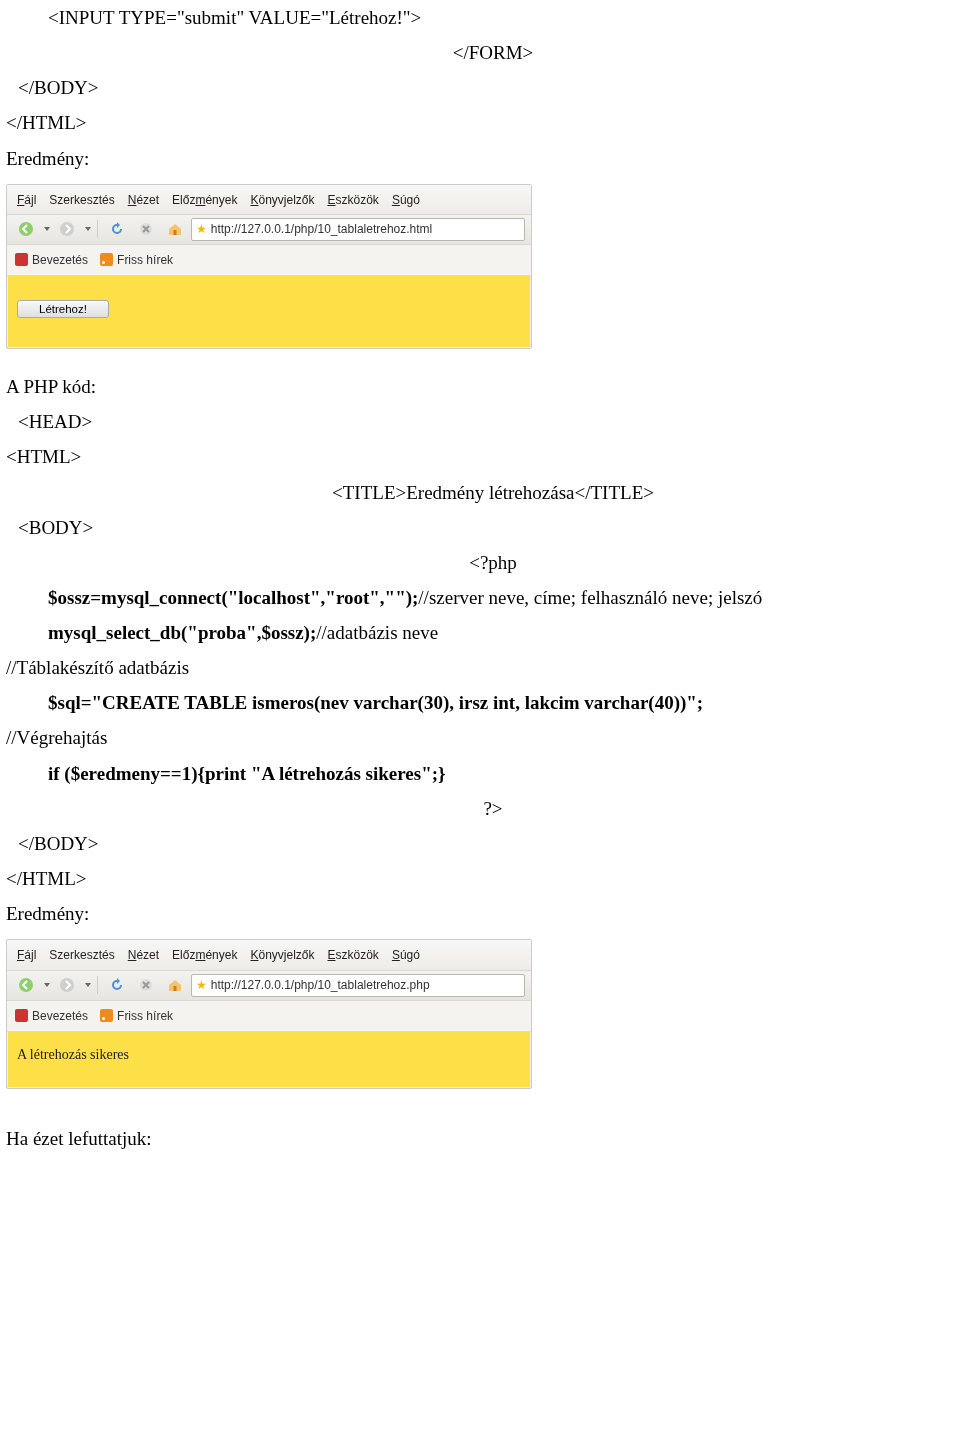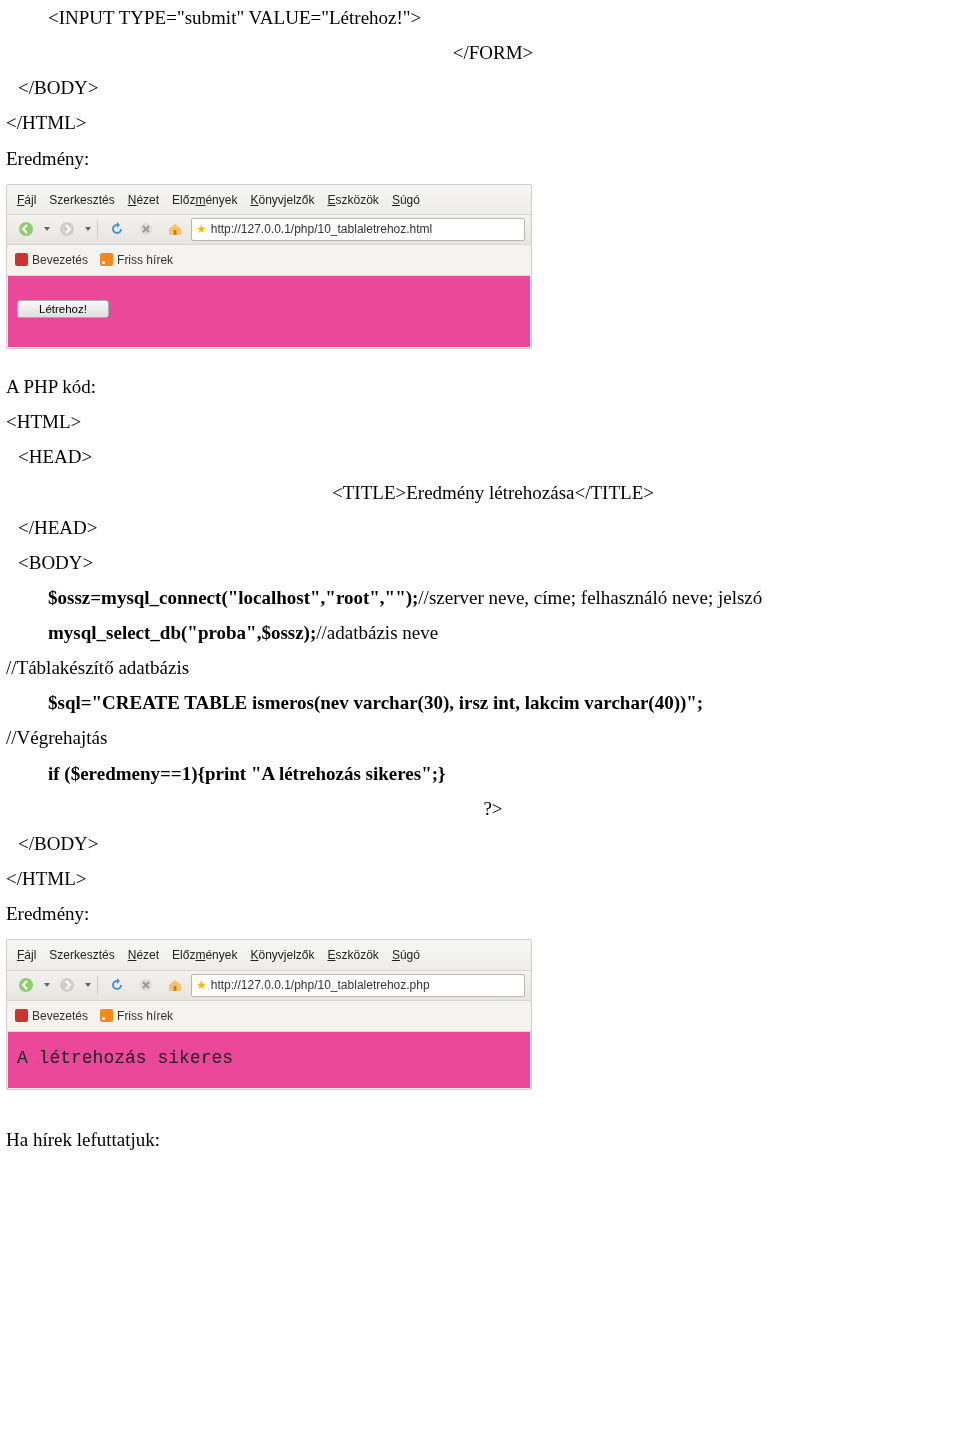--- a/index.html
+++ b/index.html
@@ -18,21 +18,21 @@
   .bold { font-weight: 700; }
 
   
   .browser {
     width: 524px;
     border: 1px solid #ccc;
     border-radius: 2px;
     margin: 8px 0 20px 0;
     font-family: Tahoma, Arial, sans-serif;
     font-size: 12px;
-    background: #ec4899;
+    background: #fde047;
     box-shadow: 0 0 0 1px #eee inset;
   }
   .menu-bar {
     display: flex;
     gap: 13px;
     padding: 4px 10px 3px 10px;
     background: linear-gradient(#f7f7f5,#edece8);
     border-bottom: 1px solid #d8d8d4;
     color: #222;
   }
@@ -92,22 +92,22 @@
   .native-btn {
     font-family: Tahoma, Arial, sans-serif;
     font-size: 11.5px;
     padding: 2px 21px;
     border: 1px solid #aaa;
     background: linear-gradient(#f8f8f8,#e0e0e0);
     border-radius: 3px;
     box-shadow: 0 1px 0 #fff inset;
   }
   .output-text {
-    font-family: Liberation Mono, monospace;
-    font-size: 18px;
+    font-family: Liberation Serif, serif;
+    font-size: 14px;
   }
 
   
   svg.ic { width:16px;height:16px;display:block; }
 
 </style>
 </head>
 <body>
 
 <div class="page">
@@ -175,25 +175,25 @@
           <span class="bm-icon-rss"></span>
           <span>Friss hírek</span>
         </span>
     </div>
     <div class="viewport" style="padding-top:22px;padding-bottom:18px;">
       <button class="native-btn">Létrehoz!</button>
     </div>
   </div>
 
   <div>A PHP kód:</div>
+  <div style="padding-left:12px">&lt;HEAD&gt;</div>
   <div>&lt;HTML&gt;</div>
-  <div style="padding-left:12px">&lt;HEAD&gt;</div>
   <div class="indent-1"><span>&lt;TITLE&gt;</span><span>Eredmény létrehozása</span><span>&lt;/TITLE&gt;</span></div>
-  <div style="padding-left:12px">&lt;/HEAD&gt;</div>
   <div style="padding-left:12px">&lt;BODY&gt;</div>
+  <div class="indent-1">&lt;?php</div>
   <div class="indent-2"><span class="bold">$ossz=mysql_connect("localhost","root","");</span><span>//szerver neve, címe; felhasználó neve; jelszó</span></div>
   <div class="indent-2"><span class="bold">mysql_select_db("proba",$ossz);</span><span>//adatbázis neve</span></div>
   <div>//Táblakészítő adatbázis</div>
   <div class="indent-2 bold">$sql="CREATE TABLE ismeros(nev varchar(30), irsz int, lakcim varchar(40))";</div>
   <div>//Végrehajtás</div>
   <div class="indent-2 bold">if ($eredmeny==1){print "A létrehozás sikeres";}</div>
   <div class="indent-1">?&gt;</div>
   <div style="padding-left:12px">&lt;/BODY&gt;</div>
   <div>&lt;/HTML&gt;</div>
   <div>Eredmény:</div>
@@ -255,15 +255,15 @@
           <span class="bm-icon-rss"></span>
           <span>Friss hírek</span>
         </span>
     </div>
     <div class="viewport">
       <span class="output-text">A létrehozás sikeres</span>
     </div>
   </div>
 
   <div style="height:12px"></div>
-  <div>Ha hírek lefuttatjuk:</div>
+  <div>Ha ézet lefuttatjuk:</div>
 
 </div>
 
 </body></html>

